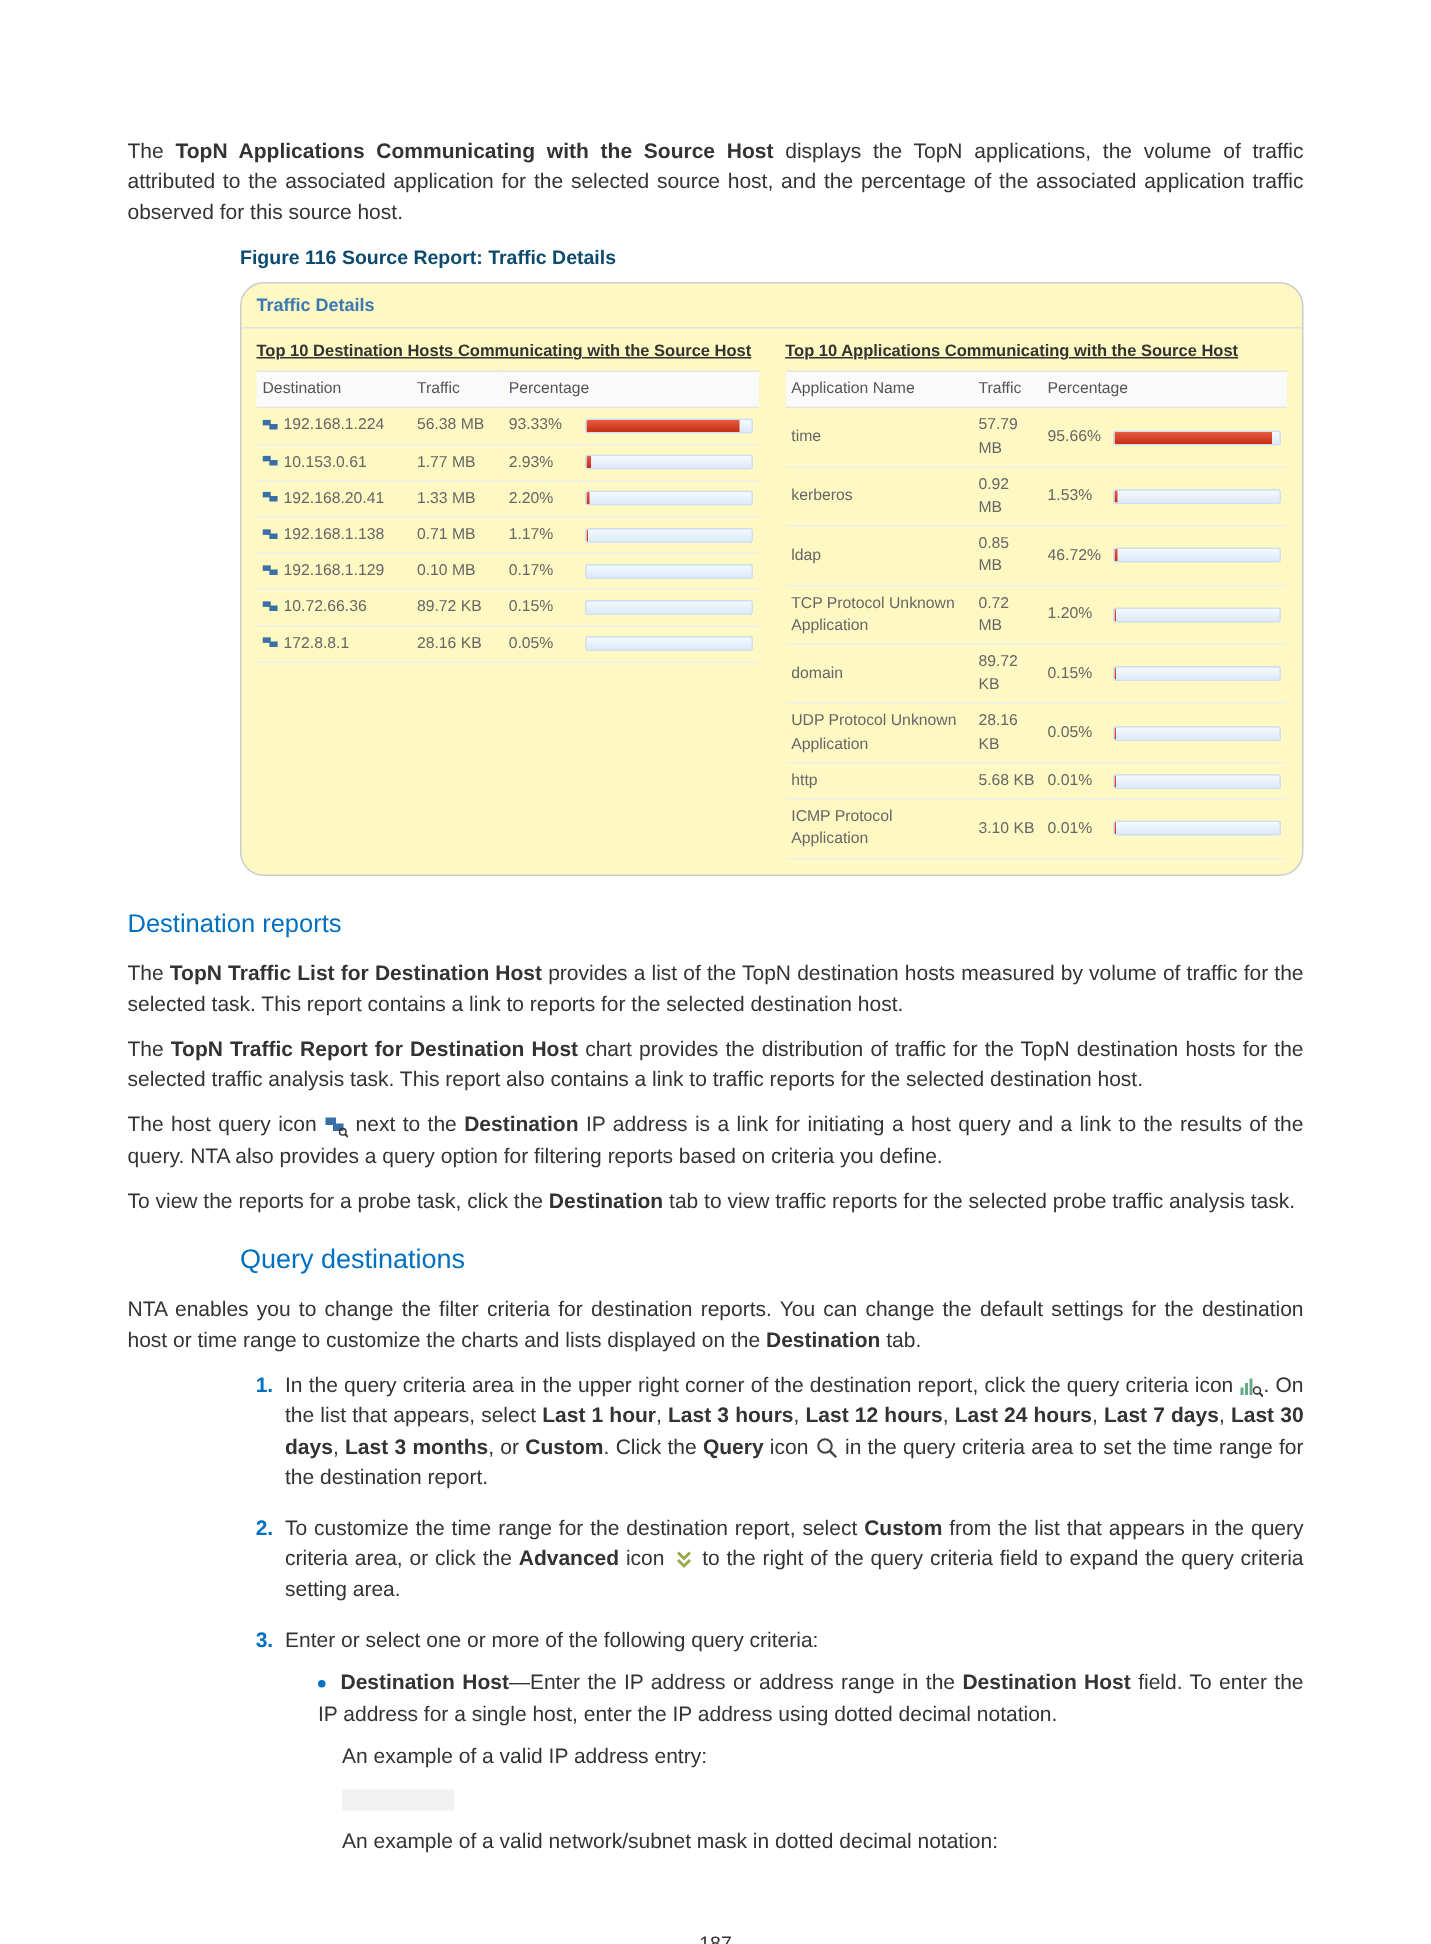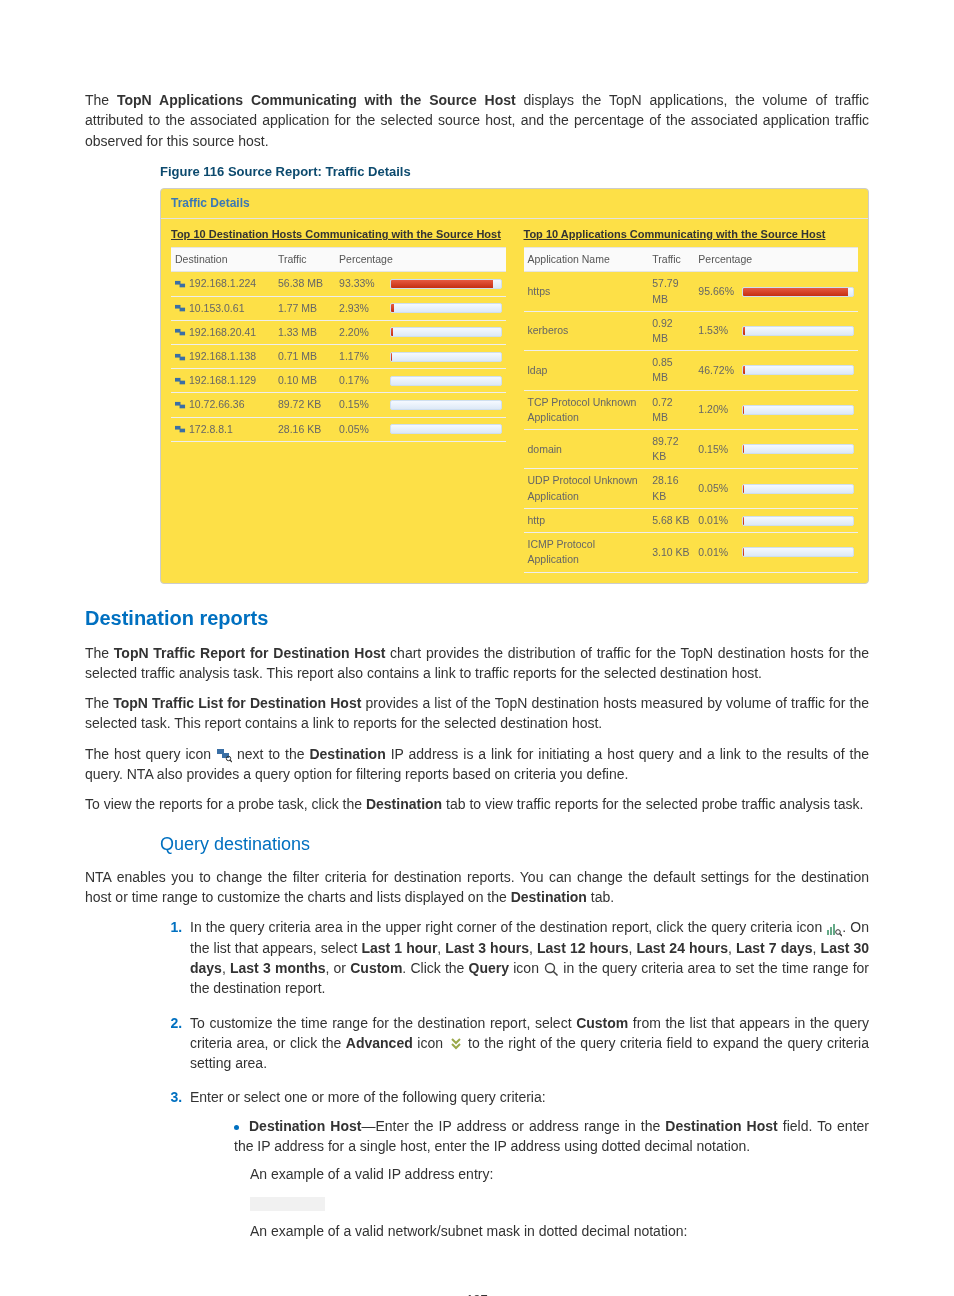--- a/index.html
+++ b/index.html
@@ -22,43 +22,43 @@
     .para { margin: 0 0 10px 0; text-align: justify; }
     .bold { font-weight: bold; }
     .figcap {
       color: #0c4a6e;
       font-weight: bold;
       font-size: 13px;
       margin: 12px 0 6px 75px;
     }
     h2.sect-blue {
       color: #0070c0;
-      font-weight: bold;
-      font-size: 20px;
+      font-weight: normal;
+      font-size: 17px;
       margin: 16px 0 10px 0;
     }
     h3.sub-blue {
       color: #0070c0;
       font-weight: normal;
       font-size: 18px;
       margin: 16px 0 10px 75px;
     }
     .pgnum {
       text-align: center;
       font-size: 13px;
       margin-top: 50px;
       color: #333;
     }
 
     
     .panel {
       border: 1px solid #ccc;
-      border-radius: 4px;
+      border-radius: 16px;
       margin: 4px 0 20px 75px;
-      background: #fde047;
+      background: #fef9c3;
       font-size: 11px;
       color: #555;
     }
     .panel-head {
       padding: 6px 10px;
       color: #3b78b5;
       font-weight: bold;
       font-size: 12px;
       border-bottom: 1px solid #e2e2e2;
     }
@@ -135,21 +135,21 @@
     }
     .dot {
       display: inline-block;
       width: 5px; height: 5px;
       background: #0070c0;
       border-radius: 50%;
       vertical-align: middle;
       margin-right: 10px;
     }
     .bullet-block {
-      margin-left: 44px;
+      margin-left: 22px;
       margin-top: 8px;
     }
     .bullet-block .line {
       margin-bottom: 8px;
       text-align: justify;
     }
     .redacted {
       background: #f1f1f1;
       display: inline-block;
       width: 75px;
@@ -292,21 +292,21 @@
           <table class="tbl">
             <thead>
               <tr>
                 <th>Application Name</th>
                 <th>Traffic</th>
                 <th colspan="2">Percentage</th>
               </tr>
             </thead>
             <tbody id="right-body">
                 <tr>
-                  <td>https</td>
+                  <td>time</td>
                   <td>57.79 MB</td>
                   <td>95.66%</td>
                   <td class="barcell">
                     <div class="barouter">
                       <div class="barinner" style="width:95.66%"></div>
                     </div>
                   </td>
                 </tr>
                 <tr>
                   <td>kerberos</td>
@@ -381,25 +381,25 @@
               </tbody>
           </table>
         </div>
       </div>
     </div>
   </div>
 
   <h2 class="sect-blue">Destination reports</h2>
 
   <p class="para indent">
+    <span>The </span><span class="bold">TopN Traffic List for Destination Host</span><span> provides a list of the TopN destination hosts measured by volume of traffic for the selected task. This report contains a link to reports for the selected destination host.</span>
+  </p>
+
+  <p class="para indent">
     <span>The </span><span class="bold">TopN Traffic Report for Destination Host</span><span> chart provides the distribution of traffic for the TopN destination hosts for the selected traffic analysis task. This report also contains a link to traffic reports for the selected destination host.</span>
-  </p>
-
-  <p class="para indent">
-    <span>The </span><span class="bold">TopN Traffic List for Destination Host</span><span> provides a list of the TopN destination hosts measured by volume of traffic for the selected task. This report contains a link to reports for the selected destination host.</span>
   </p>
 
   <p class="para indent">
     <span>The host query icon </span>
     <span class="inline-ico">
       <svg viewBox="0 0 16 16">
           <rect x="1" y="2" width="7" height="5" fill="#3a6fa5"></rect>
           <rect x="6" y="6" width="7" height="5" fill="#3a6fa5"></rect>
           <circle cx="12.5" cy="11.5" r="2.2" fill="none" stroke="#333" stroke-width="1"></circle>
           <line x1="14" y1="13" x2="16" y2="15" stroke="#333" stroke-width="1.2"></line>

